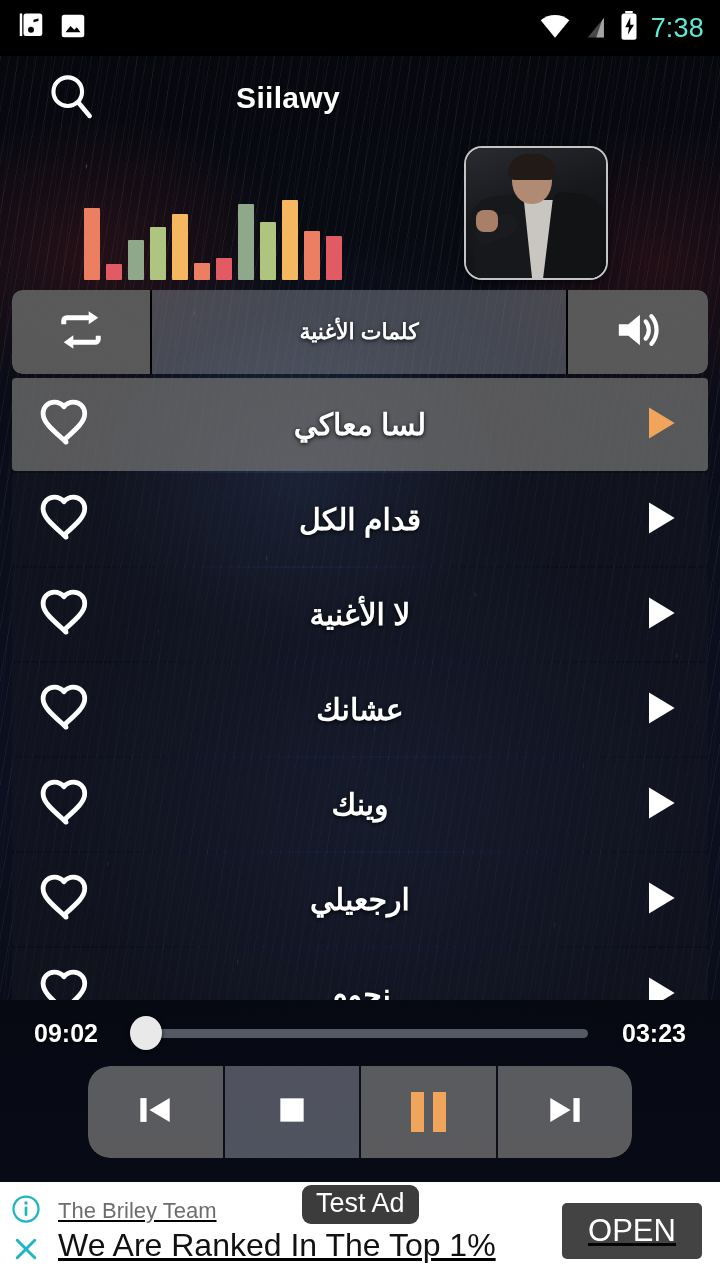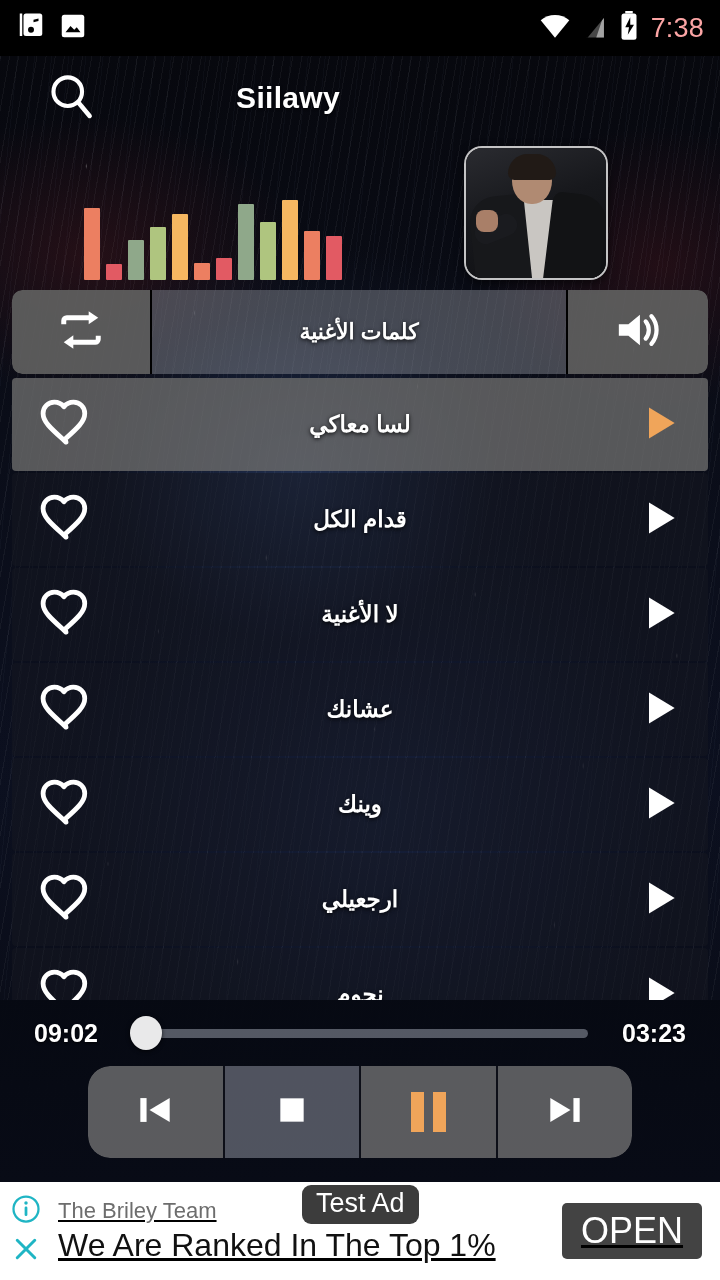--- a/index.html
+++ b/index.html
@@ -54,21 +54,21 @@
       radial-gradient(1.2px 4px at 45% 94%, rgba(255,255,255,.4), transparent);
   }
 
   
   .statusbar {
     position:absolute; left:0; top:0; width:720px; height:56px;
     background:#000; display:flex; align-items:center; padding:0 16px; z-index:40;
   }
   .sb-left { display:flex; align-items:center; gap:12px; }
   .sb-right { margin-left:auto; display:flex; align-items:center; gap:12px; }
-  .sb-time { color:#fca5a5; font-size:27px; font-weight:400; letter-spacing:.2px; }
+  .sb-time { color:#5eead4; font-size:27px; font-weight:400; letter-spacing:.2px; }
 
   
   .header {
     position:absolute; left:0; top:56px; width:576px; height:84px;
     display:flex; align-items:center; z-index:30;
   }
   .search-btn { width:86px; display:flex; justify-content:center; align-items:center; margin-left:28px; }
   .app-title {
     position:absolute; left:0; right:0; text-align:center;
     color:#fff; font-size:30px; font-weight:700; letter-spacing:.3px;
@@ -122,21 +122,21 @@
   }
   .row {
     position:relative; height:93px; margin-bottom:2px;
     display:flex; align-items:center; padding:0 26px;
     background:rgba(22,24,32,.55);
     border-radius:4px;
   }
   .row.active { background:rgba(105,105,105,.82); }
   .row .heart { width:70px; display:flex; align-items:center; }
   .row .title {
-    flex:1; text-align:center; color:#fff; font-size:23px; font-weight:700;
+    flex:1; text-align:center; color:#fff; font-size:30px; font-weight:700;
     direction:rtl; text-shadow:0 1px 4px rgba(0,0,0,.9);
   }
   .row .playcell { width:70px; display:flex; justify-content:flex-end; align-items:center; }
 
   
   .player {
     position:absolute; left:0; top:1000px; width:720px; height:182px; z-index:35;
   }
   .player-bg { position:absolute; inset:0; background:linear-gradient(180deg, rgba(6,9,18,.97) 0%, rgba(8,11,22,.99) 100%); }
   .seek { position:absolute; left:0; top:8px; width:720px; height:50px; display:flex; align-items:center; }
@@ -174,21 +174,21 @@
   .ad-icons { width:52px; height:98px; display:flex; flex-direction:column; align-items:center; justify-content:center; gap:6px; }
   .ad-body { flex:1; padding-left:6px; position:relative; }
   .ad-advertiser { color:#6d6d6d; font-size:22px; line-height:1.1; }
   .ad-headline { color:#111; font-size:32px; font-weight:400; line-height:1.15; margin-top:4px; }
   .ad-badge {
     position:absolute; left:250px; top:-14px;
     background:#3c3c3c; color:#fff; font-size:27px; padding:3px 14px 5px; border-radius:9px;
   }
   .ad-open {
     width:140px; height:56px; margin-right:18px;
-    background:#434343; color:#fff; font-size:36px; font-weight:400;
+    background:#434343; color:#fff; font-size:31px; font-weight:400;
     display:flex; align-items:center; justify-content:center; border-radius:5px;
   }
 </style>
 </head>
 <body>
 
 <div id="app">
 
   <div class="bg">
     <div class="rain"></div>

